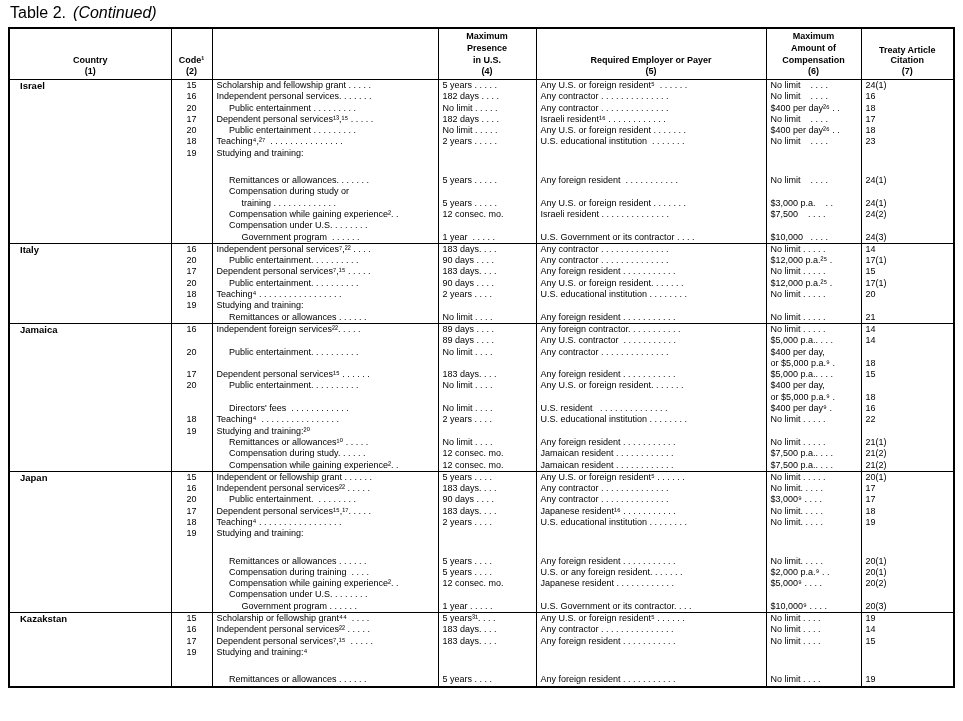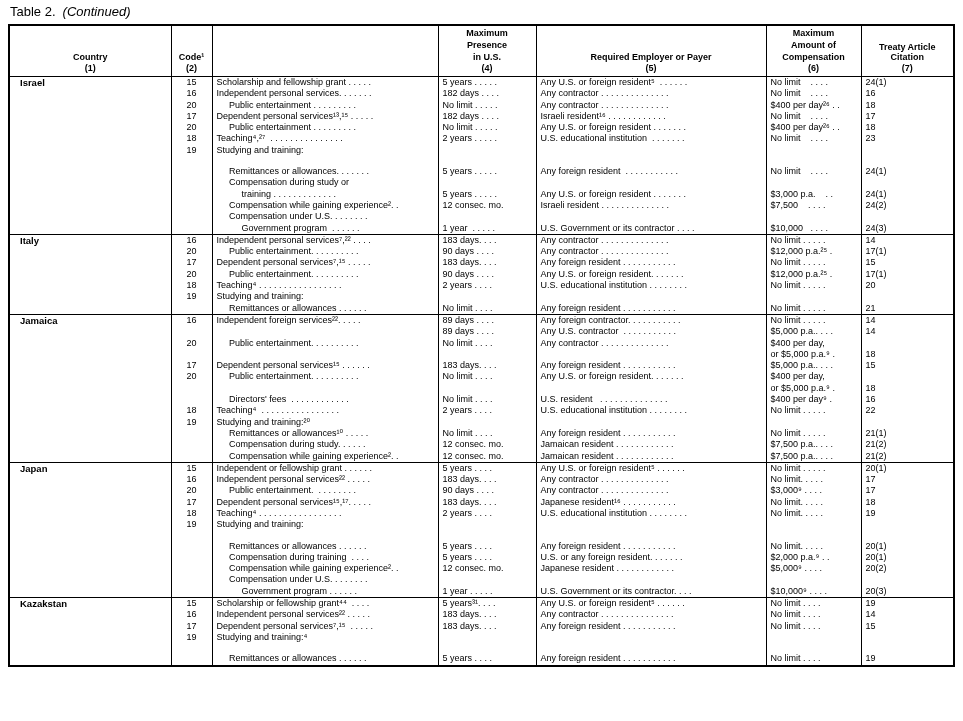--- a/index.html
+++ b/index.html
@@ -1,37 +1,37 @@
 <!DOCTYPE html>
 <html><head>
 <meta charset="utf-8">
 <style>
   html, body { margin:0; padding:0; background:#fff; }
   .page {
     width:963px; height:721px; background:#ffffff; color:#000;
     font-family:"Liberation Sans","DejaVu Sans",sans-serif;
     box-sizing:border-box; padding:3px 0 0 8px; overflow:hidden; position:relative;
   }
-  .doc-title { font-size:13px; margin:1px 0 5px 2px; color:#000; }
+  .doc-title { font-size:16px; margin:1px 0 5px 2px; color:#000; }
   .doc-title .t-cont { font-style:italic; margin-left:7px; }
 
   table.treaty { border-collapse:collapse; table-layout:fixed; width:945px; border:2.5px solid #000; }
   .treaty th, .treaty td { border:1.5px solid #000; padding:0; }
 
   thead th { height:50px; vertical-align:top; font-size:9px; font-weight:bold; overflow:hidden; }
   .hstack { display:flex; flex-direction:column; align-items:center; line-height:10.5px; box-sizing:border-box; }
   .hstack.bottom { justify-content:flex-end; height:100%; padding-bottom:3px; }
   .hstack.fill { justify-content:space-between; height:100%; padding:2px 0 2px 0; }
   .purpose-th-inner { display:flex; flex-direction:column; height:50px; }
   .cat { height:13px; line-height:13px; border-bottom:1.5px solid #000; text-align:left;margin-top:48px; }
   .purpose-th-inner .hstack.bottom { flex:1; }
 
   tbody td { vertical-align:top; font-size:9px; padding-top:3px; padding-bottom:2px; overflow:hidden; }
   .ln { height:11.3px; line-height:11.3px; white-space:pre; overflow:hidden; }
-  .ln.gap { margin-top:10px; }
+  .ln.gap { margin-top:16px; }
   .country-name { font-weight:bold; font-size:9.5px; padding-left:10px; line-height:11.3px; }
   .col-code .ln { text-align:center; }
   .col-purpose .ln, .col-presence .ln, .col-employer .ln, .col-comp .ln, .col-cite .ln { padding-left:4px; }
 </style>
 </head>
 <body>
 
 <div class="page">
   <div class="doc-title">
     <span class="t-label">Table 2.</span><span class="t-cont">(Continued)</span>

